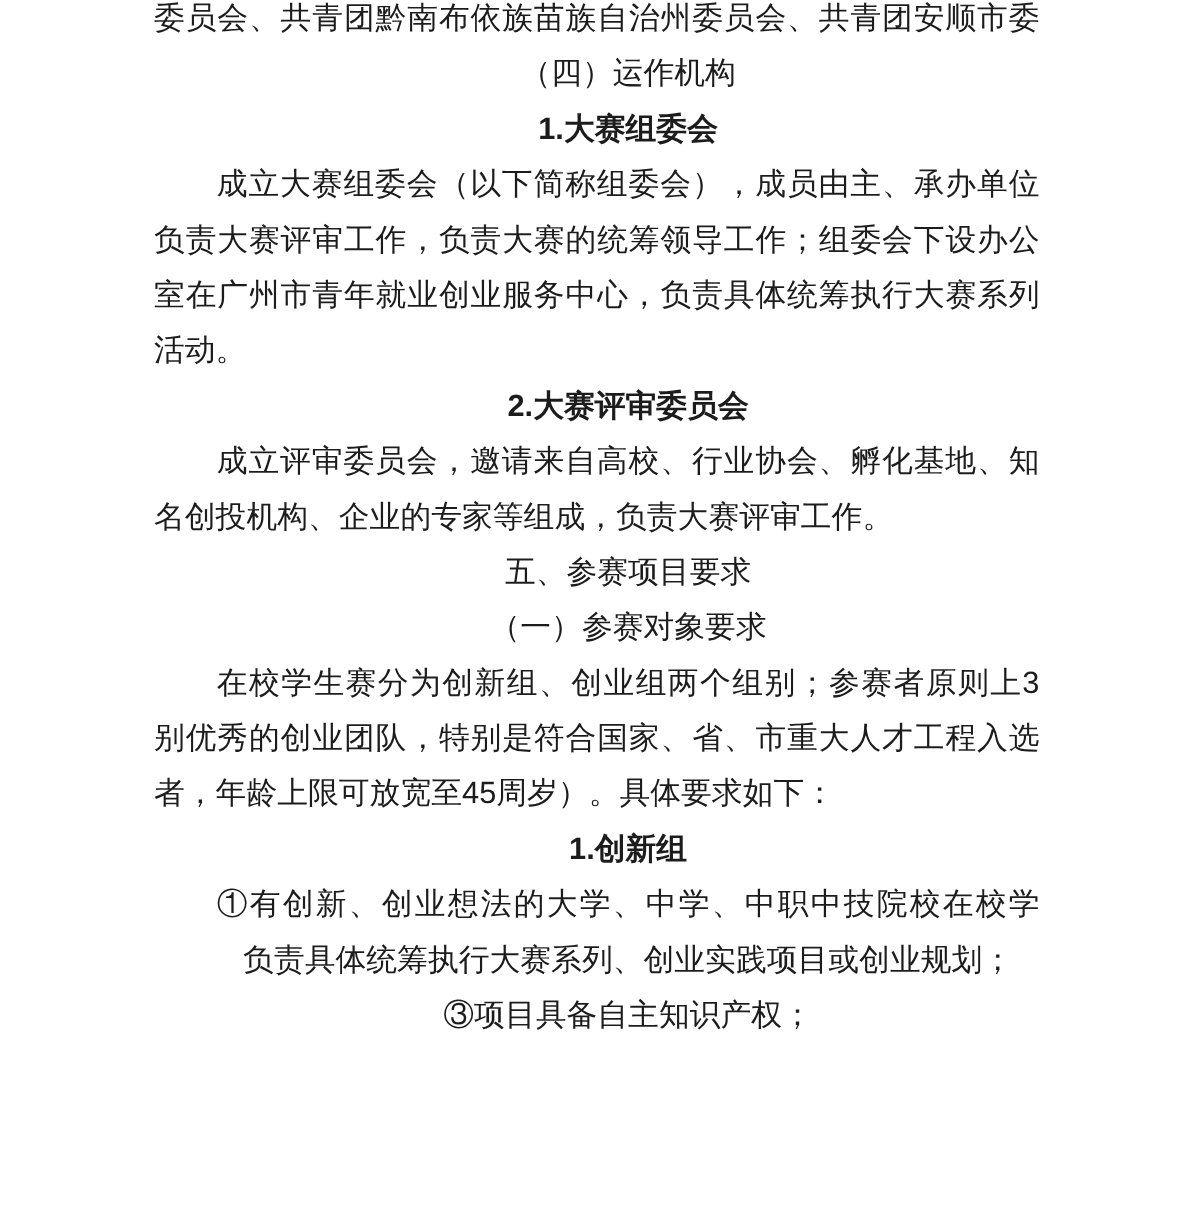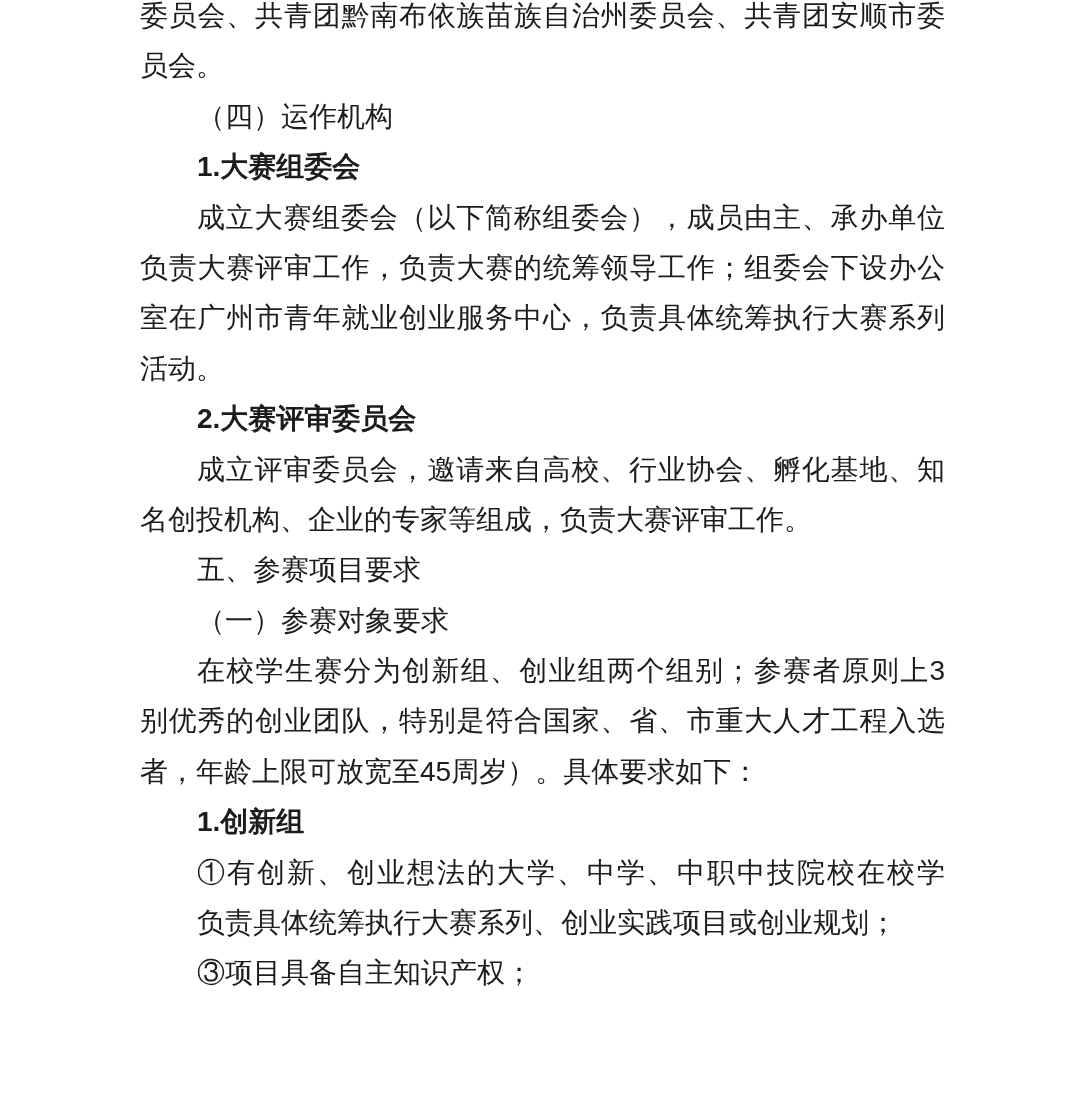--- a/index.html
+++ b/index.html
@@ -31,32 +31,32 @@
     overflow: visible;
   }
   .line.j {
     text-align: justify;
     text-align-last: justify;
     text-justify: distribute;
     text-justify: inter-character;
   }
   .line.ind {
     text-indent: 57px;
+    text-align: center;
   }
   .line.b {
     font-weight: 700;
   }
 </style>
 </head>
 <body>
 
 <div class="viewport">
   <div class="text-block">
       <div class="line j">委员会、共青团黔南布依族苗族自治州委员会、共青团安顺市委</div>
-      <div class="line">员会。</div>
       <div class="line ind">（四）运作机构</div>
       <div class="line ind b">1.大赛组委会</div>
       <div class="line j ind">成立大赛组委会（以下简称组委会），成员由主、承办单位</div>
       <div class="line j">负责大赛评审工作，负责大赛的统筹领导工作；组委会下设办公</div>
       <div class="line j">室在广州市青年就业创业服务中心，负责具体统筹执行大赛系列</div>
       <div class="line">活动。</div>
       <div class="line ind b">2.大赛评审委员会</div>
       <div class="line j ind">成立评审委员会，邀请来自高校、行业协会、孵化基地、知</div>
       <div class="line">名创投机构、企业的专家等组成，负责大赛评审工作。</div>
       <div class="line ind">五、参赛项目要求</div>

